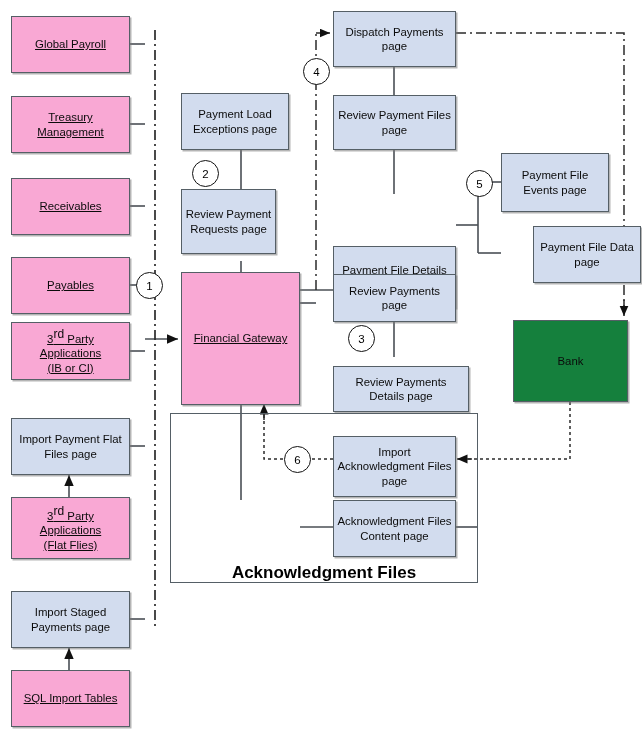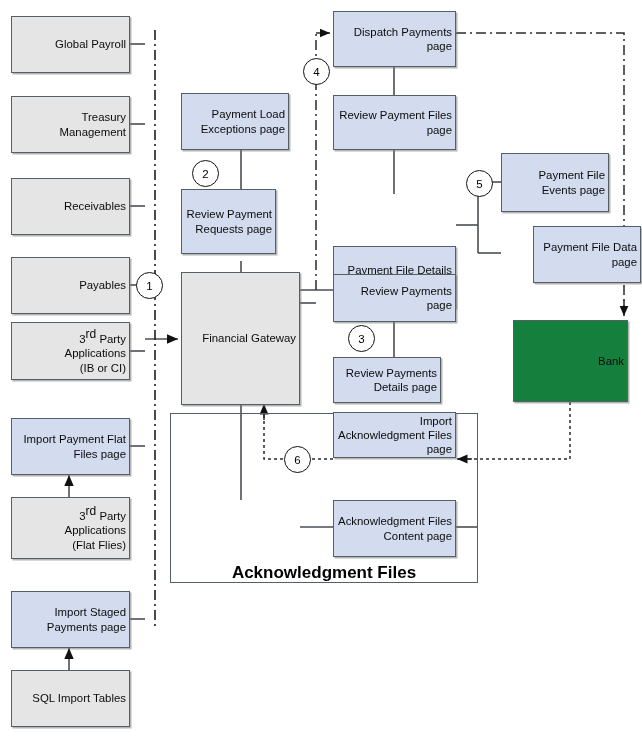--- a/index.html
+++ b/index.html
@@ -24,28 +24,28 @@
     height: 736px;
     pointer-events: none;
   }
   .node {
     position: absolute;
     box-sizing: border-box;
     border: 1.4px solid #555f66;
     display: flex;
     align-items: center;
     justify-content: center;
-    text-align: right;
+    text-align: center;
     font-size: 11.4px;
     line-height: 14.2px;
     color: #0b0b0b;
     padding: 2px 3px;
     box-shadow: 1.5px 1.5px 0 rgba(120,120,120,0.55);
   }
-  .node.app   { background: #e5e5e5; }
+  .node.app   { background: #f9a8d4; text-decoration: underline; }
   .node.page  { background: #d2dcee; }
   .node.bank  { background: #15803d; }
   .node .lbl { display: block; width: 100%; }
   .group-box {
     position: absolute;
     box-sizing: border-box;
     border: 1.4px solid #555f66;
     background: transparent;
   }
   .group-title {
@@ -224,41 +224,41 @@
   </div>
 
   <div class="node page" style="left:333px; top:205px; width:123px; height:62px;margin-top:41px;">
     <span class="lbl">Payment File Details page</span>
   </div>
 
   <div class="node page" style="left:333px; top:274px; width:123px; height:48px;">
     <span class="lbl">Review Payments page</span>
   </div>
 
-  <div class="node page" style="left:333px; top:357px; width:108px; height:46px;">
+  <div class="node page" style="left:333px; top:366px; width:136px; height:46px;">
     <span class="lbl">Review Payments Details page</span>
   </div>
 
   <div class="node page" style="left:501px; top:153px; width:108px; height:59px;">
     <span class="lbl">Payment File Events page</span>
   </div>
 
   <div class="node page" style="left:501px; top:226px; width:108px; height:57px;margin-left:32px;">
     <span class="lbl">Payment File Data page</span>
   </div>
 
   <div class="node bank" style="left:513px; top:320px; width:115px; height:82px;">
     <span class="lbl">Bank</span>
   </div>
 
   <div class="group-box" style="left:170px; top:413px; width:308px; height:170px;"></div>
 
   <div class="group-title" style="left:170px; top:563px; width:308px;">Acknowledgment Files</div>
 
-  <div class="node page" style="left:333px; top:412px; width:123px; height:46px;">
+  <div class="node page" style="left:333px; top:436px; width:123px; height:61px;">
     <span class="lbl">Import Acknowledgment Files page</span>
   </div>
 
 
   <div class="node page" style="left:333px; top:500px; width:123px; height:57px;">
     <span class="lbl">Acknowledgment Files Content page</span>
   </div>
 
   <div class="marker" style="left:136px; top:272px;">
     <span>1</span>

